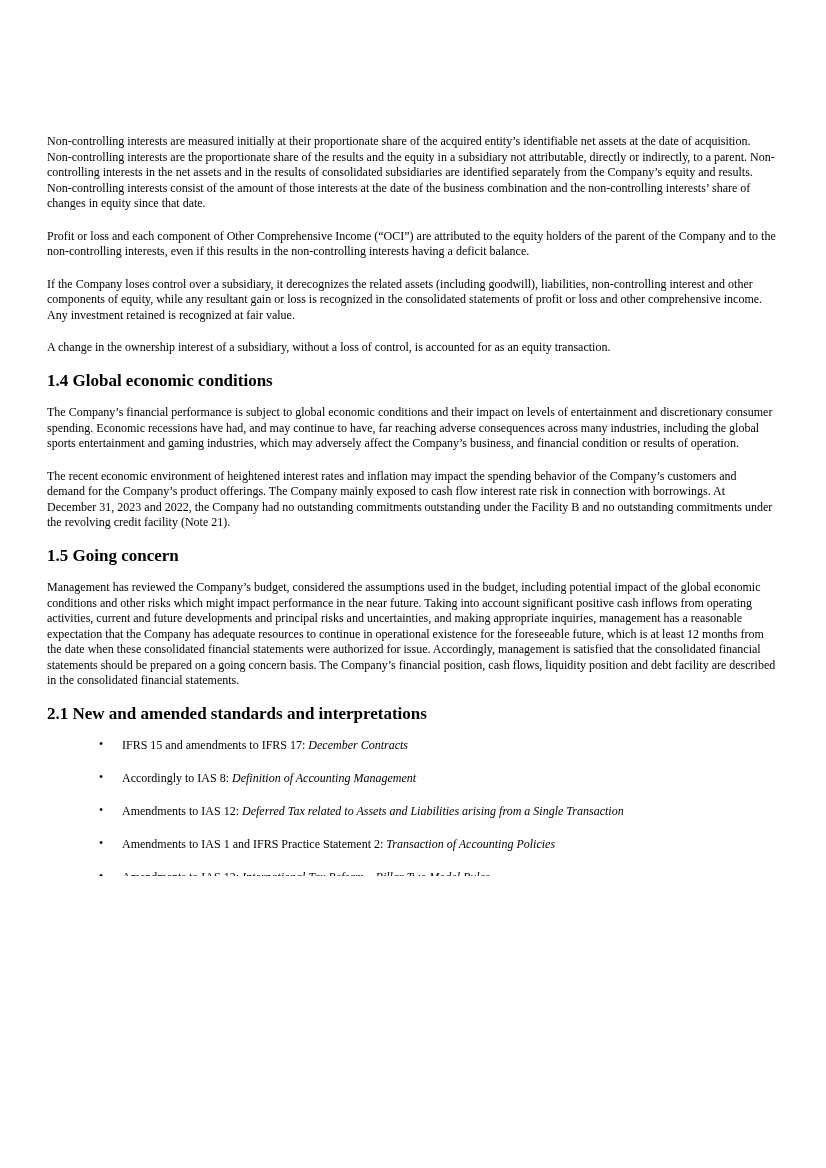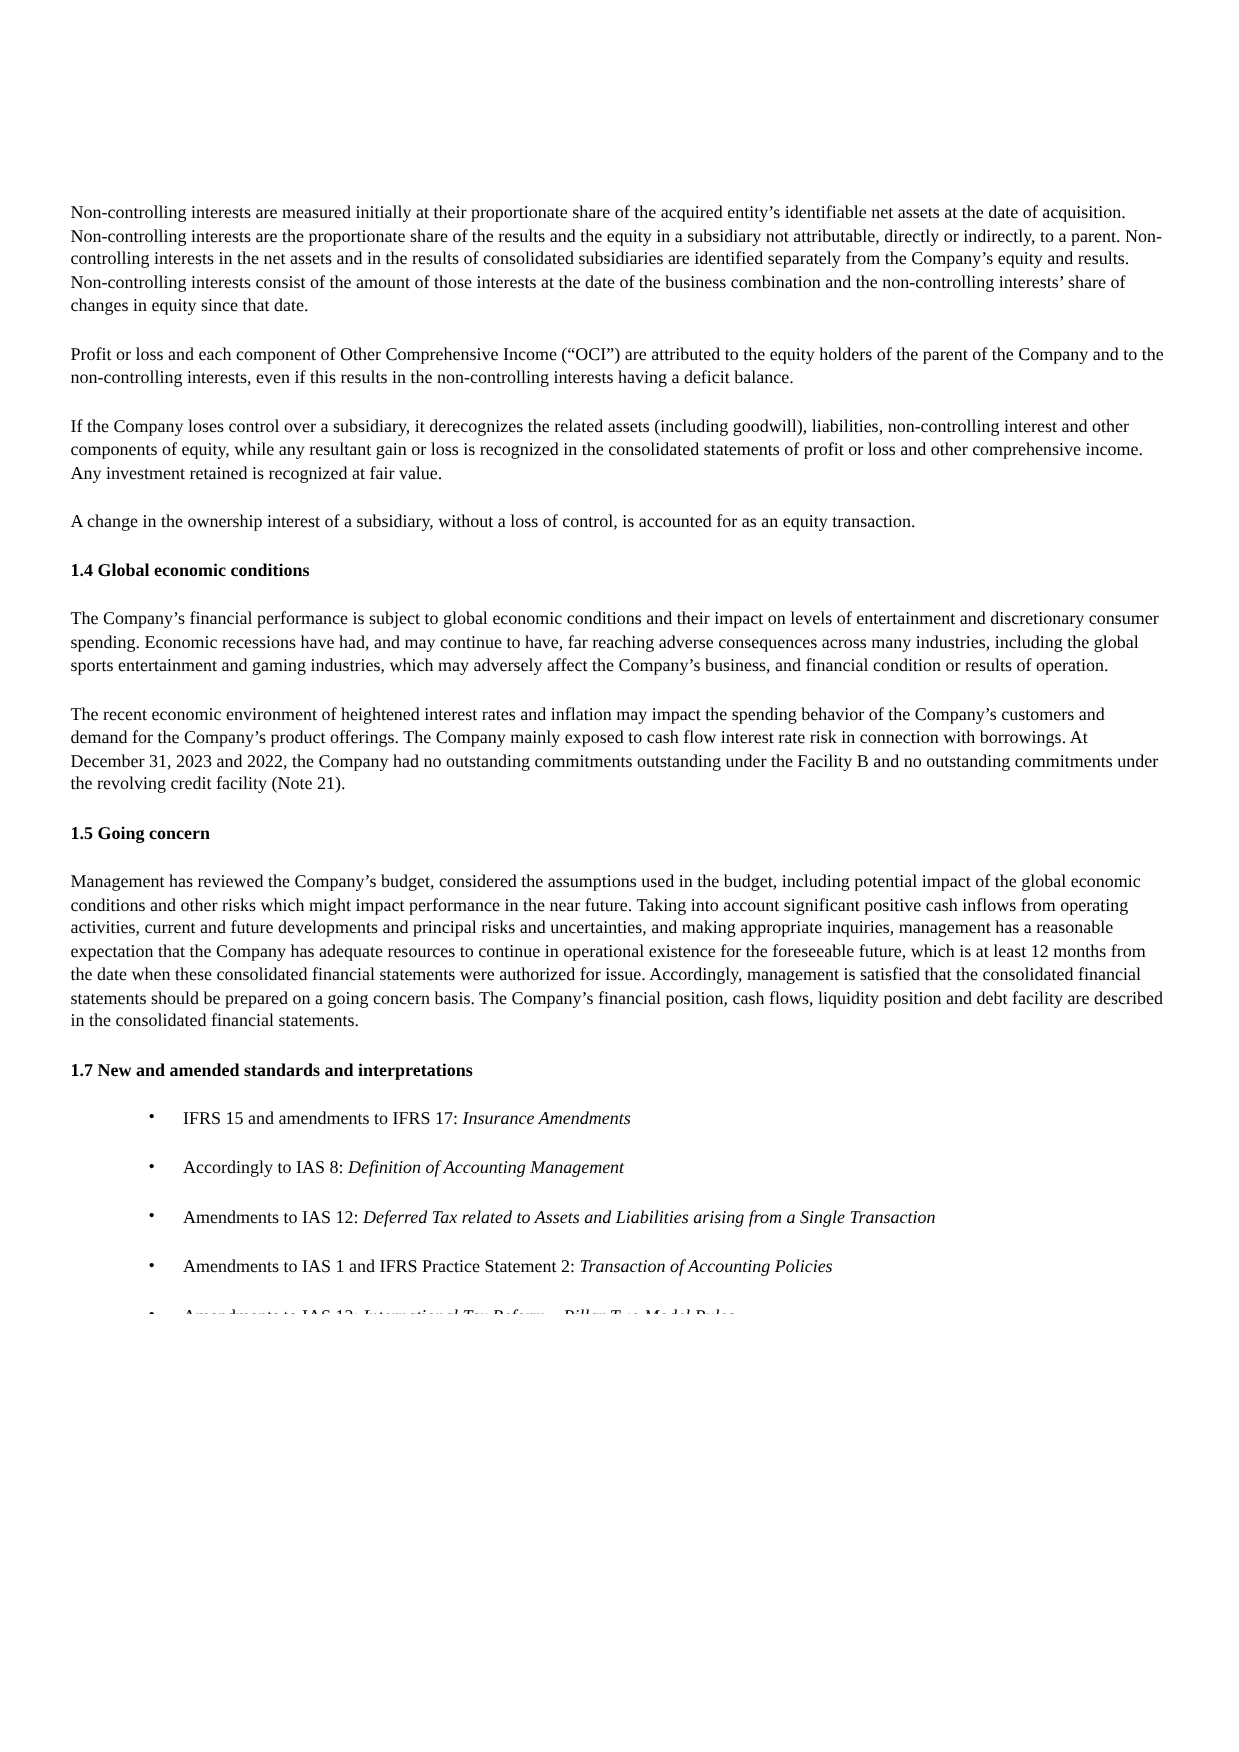--- a/index.html
+++ b/index.html
@@ -16,21 +16,21 @@
   .content {
     position: absolute;
     left: 47px;
     top: 134px;
     width: 730px;
     font-size: 12px;
     line-height: 15.5px;
     text-align: left;
   }
   .block { margin: 0 0 17px 0; padding: 0; }
-  .heading { font-weight: bold; font-size: 12px; margin: 4px 0 17px 0; }
+  .heading { font-weight: bold; font-size: 17px; margin: 4px 0 17px 0; }
   .bullet-item {
     position: relative;
     margin: 0 0 17.5px 0;
     padding-left: 75px;
   }
   .bullet-dot {
     position: absolute;
     left: 52px;
     top: -1px;
     font-size: 12px;
@@ -66,26 +66,26 @@
 
     <p class="block">The Company’s financial performance is subject to global economic conditions and their impact on levels of entertainment and discretionary consumer spending. Economic recessions have had, and may continue to have, far reaching adverse consequences across many industries, including the global sports entertainment and gaming industries, which may adversely affect the Company’s business, and financial condition or results of operation.</p>
 
     <p class="block">The recent economic environment of heightened interest rates and inflation may impact the spending behavior of the Company’s customers and demand for the Company’s product offerings. The Company mainly exposed to cash flow interest rate risk in connection with borrowings. At December 31, 2023 and 2022, the Company had no outstanding commitments outstanding under the Facility B and no outstanding commitments under the revolving credit facility (Note 21).</p>
 
     <h3 class="heading">1.5 Going concern</h3>
 
     <p class="block">Management has reviewed the Company’s budget, considered the assumptions used in the budget, including potential impact of the global economic conditions and other risks which might impact performance in the near future. Taking into account significant positive cash inflows from operating activities, current and future developments and principal risks and uncertainties, and making appropriate inquiries, management has a reasonable expectation that the Company has adequate resources to continue in operational existence for the foreseeable future, which is at least 12 months from the date when these consolidated financial statements were authorized for issue. Accordingly, management is satisfied that the consolidated financial statements should be prepared on a going concern basis. The Company’s financial position, cash flows, liquidity position and debt facility are described in the consolidated financial statements.</p>
 
 
-    <h3 class="heading">1.7 New and amended standards and interpretations</h3>
+    <h3 class="heading">2.1 New and amended standards and interpretations</h3>
 
 
     <div>
       <div class="bullet-item">
-        <span class="bullet-dot">•</span><span>IFRS 15 and amendments to IFRS 17: </span><i>Insurance Amendments</i>
+        <span class="bullet-dot">•</span><span>IFRS 15 and amendments to IFRS 17: </span><i>December Contracts</i>
       </div>
       <div class="bullet-item">
         <span class="bullet-dot">•</span><span>Accordingly to IAS 8: </span><i>Definition of Accounting Management</i>
       </div>
       <div class="bullet-item">
         <span class="bullet-dot">•</span><span>Amendments to IAS 12: </span><i>Deferred Tax related to Assets and Liabilities arising from a Single Transaction</i>
       </div>
       <div class="bullet-item">
         <span class="bullet-dot">•</span><span>Amendments to IAS 1 and IFRS Practice Statement 2: </span><i>Transaction of Accounting Policies</i>
       </div>

